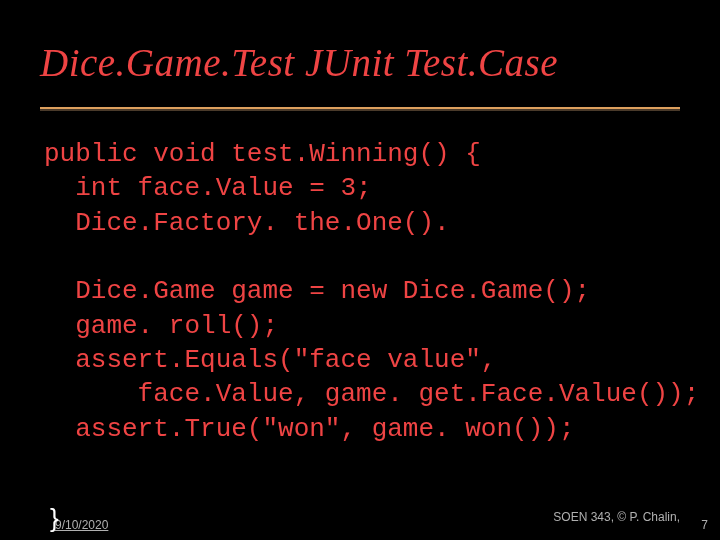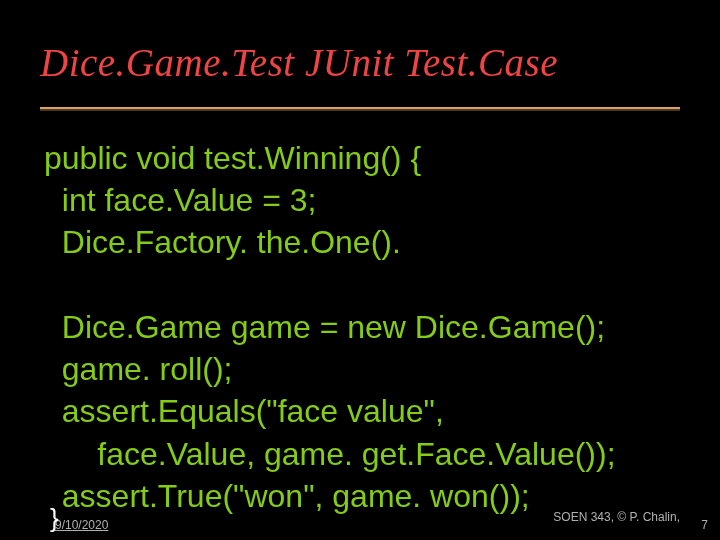--- a/index.html
+++ b/index.html
@@ -26,24 +26,24 @@
     letter-spacing: 0.5px;
   }
   .underline {
     height: 2px;
     background: #dda05e;
     box-shadow: 0 2px 0 #4a3a2a;
     width: 640px;
     margin-bottom: 28px;
   }
   .code-block {
-    font-family: Liberation Sans, sans-serif;
-    font-size: 32px;
+    font-family: Liberation Mono, monospace;
+    font-size: 26px;
     line-height: 1.32;
-    color: #84cc16;
+    color: #ef4444;
     white-space: pre;
     margin-left: 4px;
   }
   .footer {
     position: absolute;
     bottom: 8px;
     left: 0;
     width: 720px;
     font-size: 12px;
     color: #b0b0b0;

